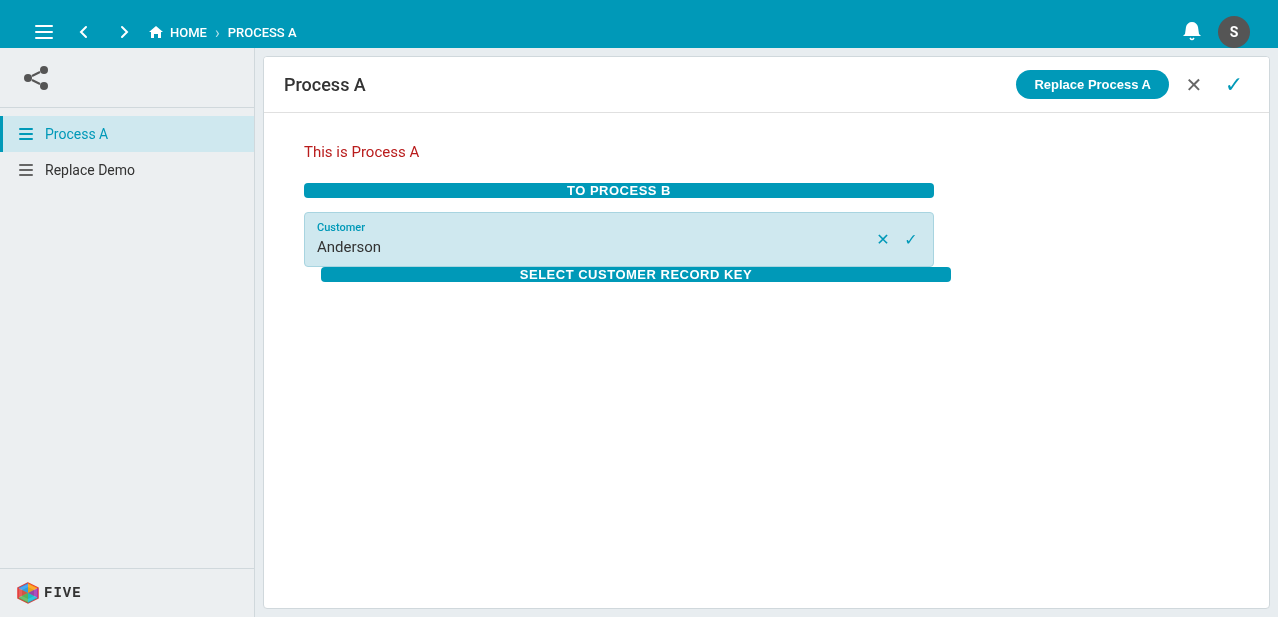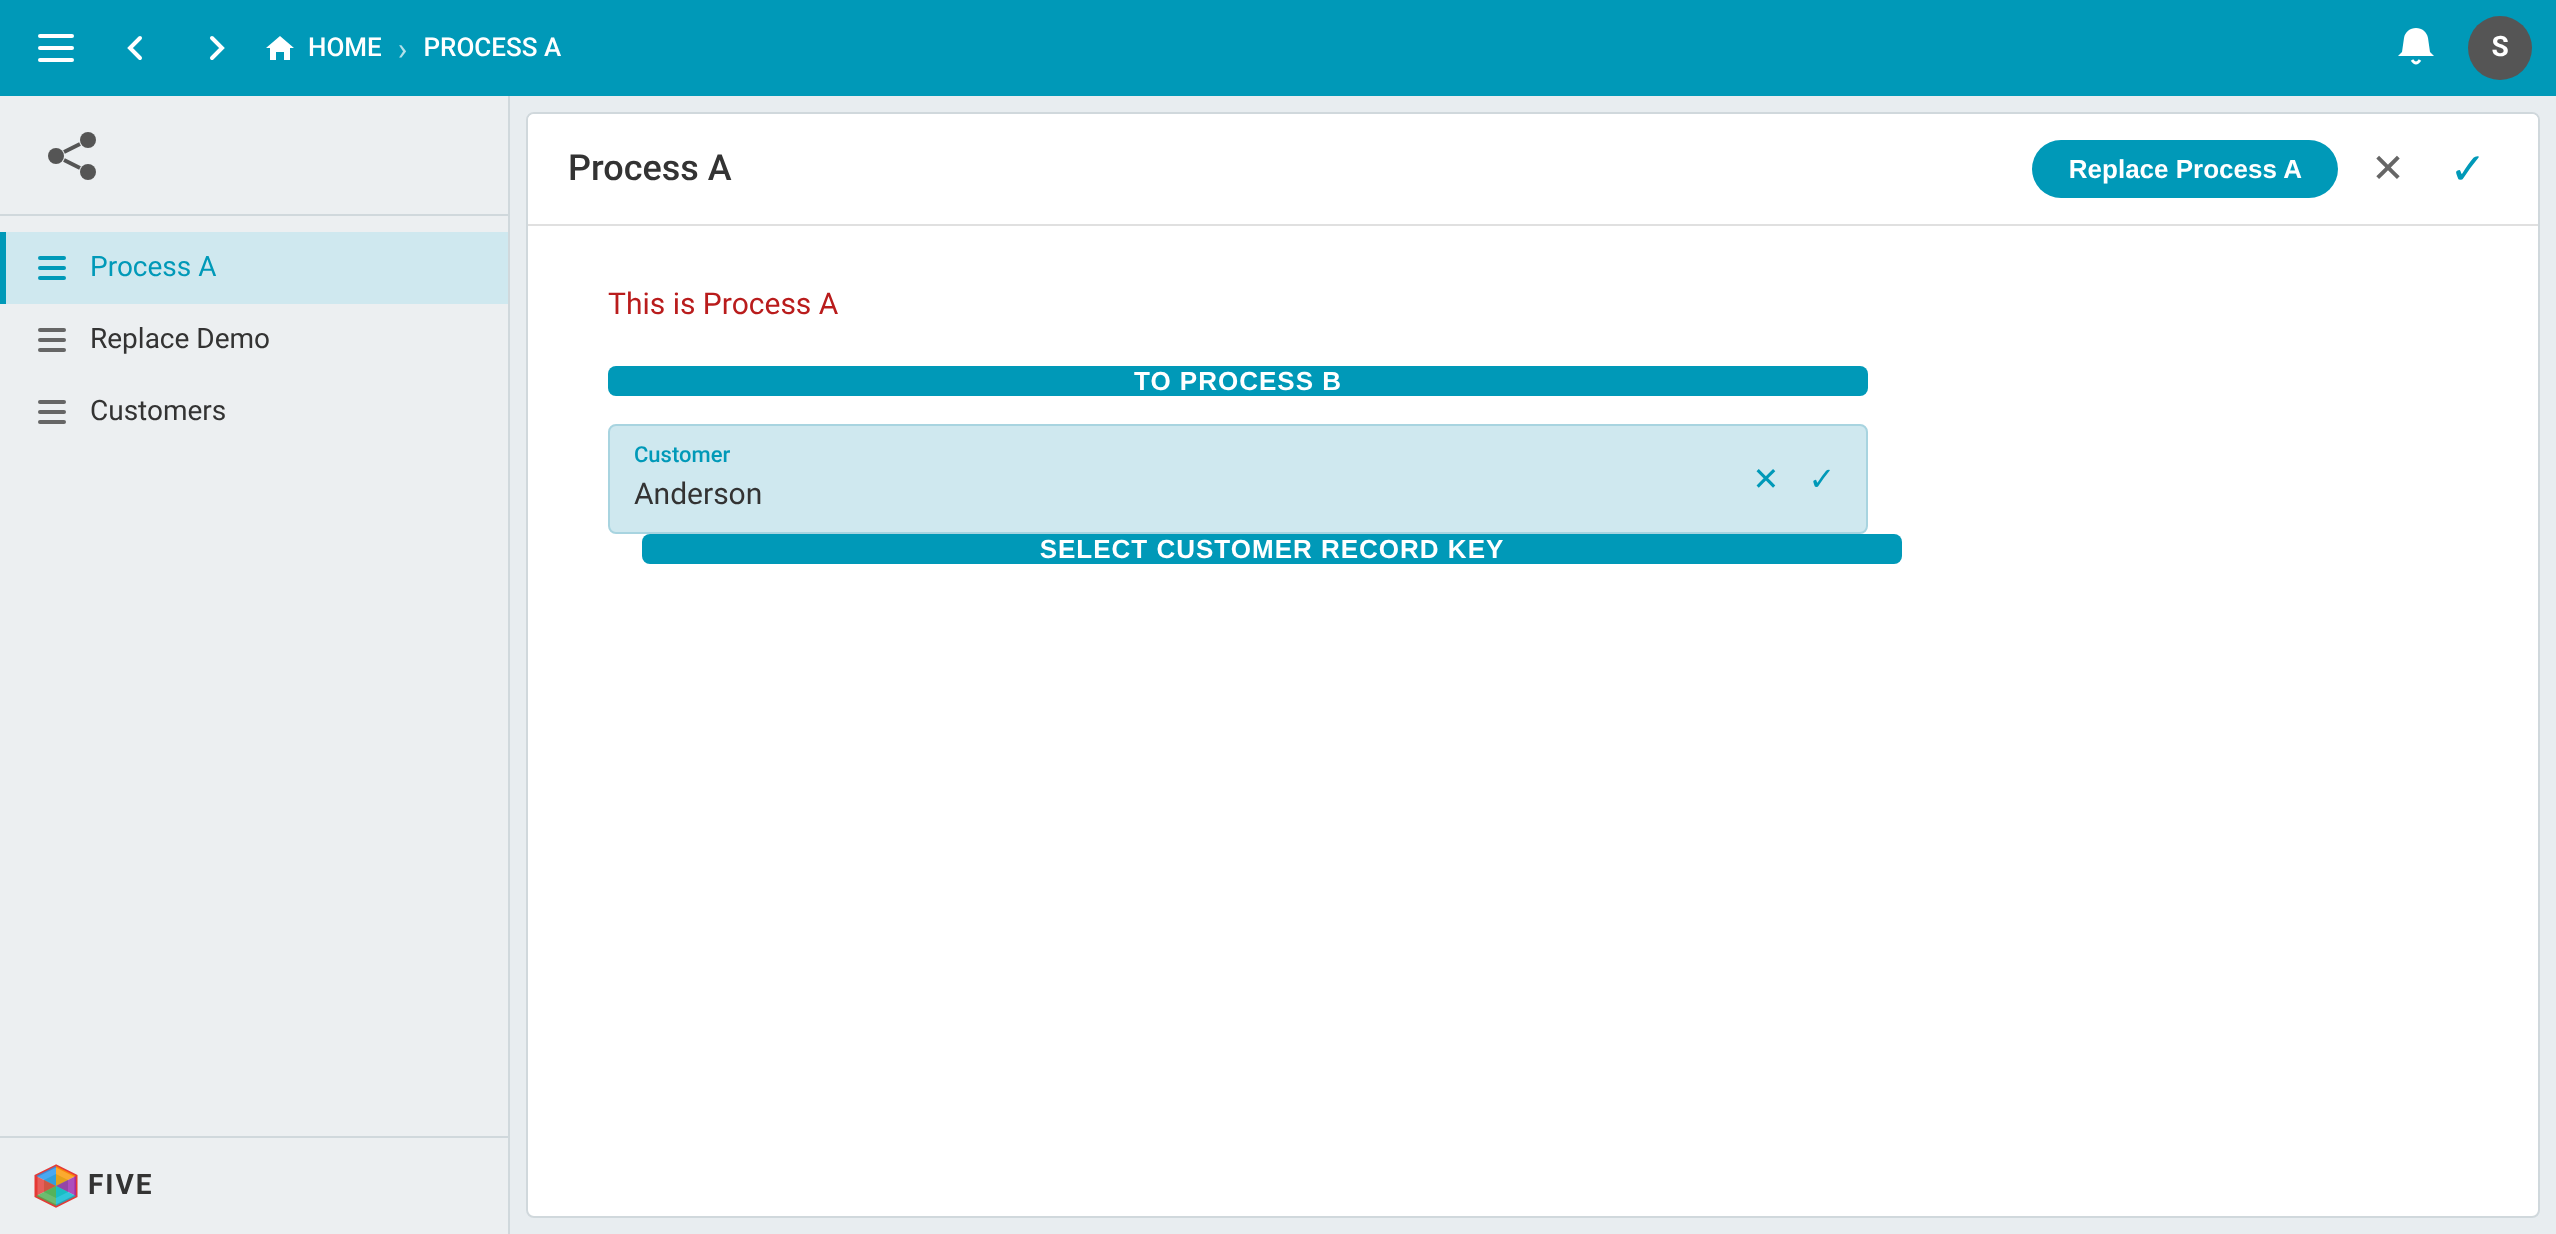--- a/index.html
+++ b/index.html
@@ -3,22 +3,22 @@
   <meta charset="utf-8">
   <style>
     * { box-sizing: border-box; margin: 0; padding: 0; }
     body { font-family: 'Roboto', Arial, sans-serif; background: #e8edf0; height: 617px; overflow: hidden; }
 
     
     .topbar {
       background: #0099b8;
       height: 48px;
       display: flex;
-      align-items: center;
-      padding: 0 12px;
+      align-items: flex-end;
+      padding: 0 28px;
       gap: 8px;
       position: relative;
     }
     .topbar-left {
       display: flex;
       align-items: center;
       gap: 8px;
       flex: 1;
     }
     .topbar-icon-btn {
@@ -130,20 +130,21 @@
       height: 2px;
       background: currentColor;
       border-radius: 1px;
     }
     .sidebar-footer {
       padding: 12px 16px;
       display: flex;
       align-items: center;
       gap: 8px;
       border-top: 1px solid #d0d8dc;
+      font-family: Liberation Mono, monospace;
     }
 
     
     .main {
       flex: 1;
       display: flex;
       flex-direction: column;
       background: white;
       margin: 8px;
       border-radius: 4px;
@@ -364,30 +365,20 @@
       <div class="sidebar-item">
         <span class="menu-icon">
           <div class="hamburger-lines">
               <span></span>
               <span></span>
               <span></span>
             </div>
         </span>
         <span>Replace Demo</span>
       </div>
-      <div class="sidebar-item">
-        <span class="menu-icon">
-          <div class="hamburger-lines">
-              <span></span>
-              <span></span>
-              <span></span>
-            </div>
-        </span>
-        <span>Customers</span>
-      </div>
     </nav>
 
     <div class="sidebar-footer">
       <div class="five-logo">
         <svg class="five-logo-icon" viewBox="0 0 24 24" fill="none">
           <polygon points="12,2 2,7 2,17 12,22 22,17 22,7" fill="none" stroke="#e53935" stroke-width="1.5"></polygon>
           <polygon points="12,6 6,9 6,15 12,18 18,15 18,9" fill="#4caf50" opacity="0.7"></polygon>
           <polygon points="12,2 2,7 12,12" fill="#2196f3" opacity="0.8"></polygon>
           <polygon points="12,12 22,7 12,2" fill="#ff9800" opacity="0.8"></polygon>
           <polygon points="2,7 12,12 2,17" fill="#e53935" opacity="0.8"></polygon>

